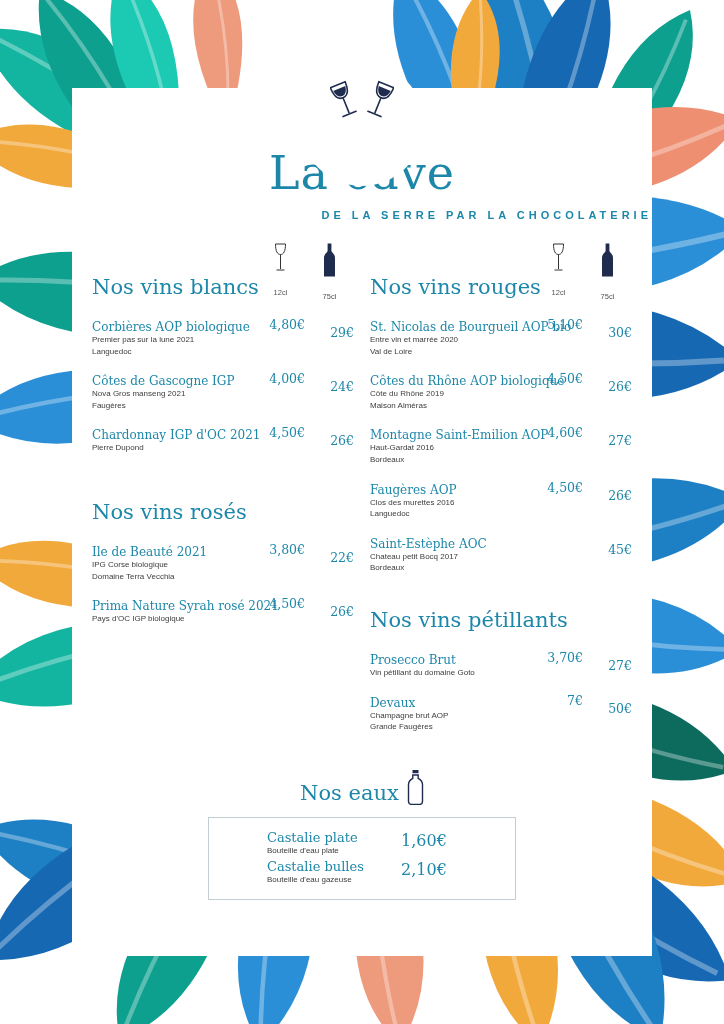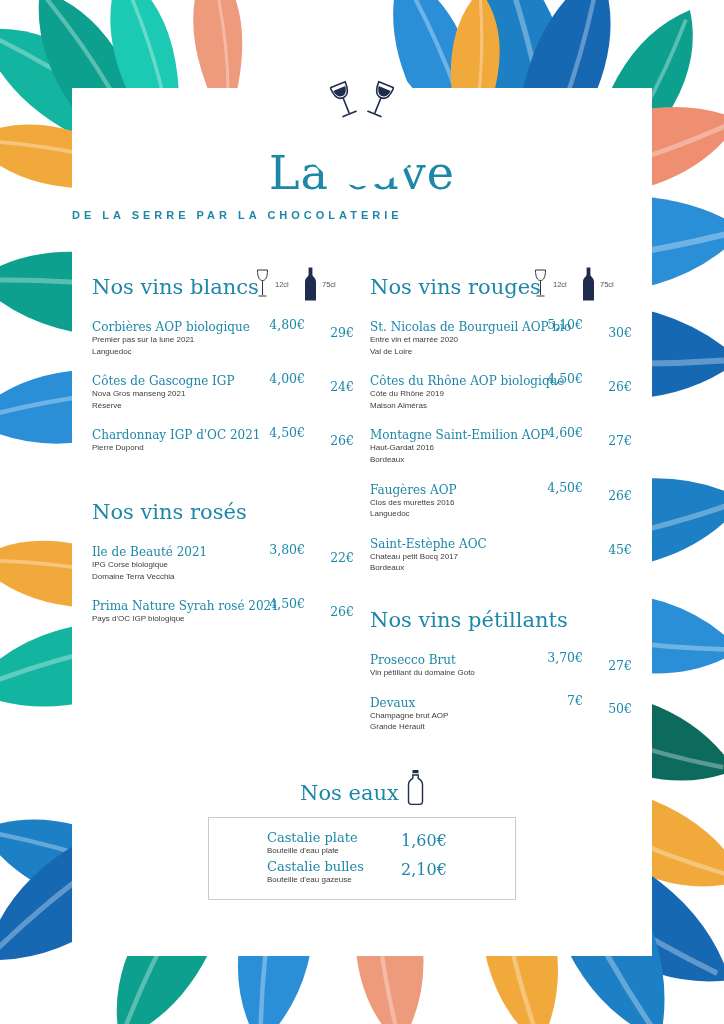--- a/index.html
+++ b/index.html
@@ -4,26 +4,26 @@
 <style>
   :root{ --accent:#1d87a9; --navy:#1f2c4d; --ink:#3c3c3c; }
   *{margin:0;padding:0;box-sizing:border-box;}
   body{background:#e8e8e8;font-family:"Liberation Sans",sans-serif;}
   .page{position:relative;width:724px;height:1024px;overflow:hidden;background:#ffffff;}
   .bg{position:absolute;left:0;top:0;width:724px;height:1024px;}
   .card{position:absolute;left:72px;top:88px;width:580px;height:868px;background:#ffffff;}
   .bump{position:absolute;left:50%;top:-26px;transform:translateX(-50%);width:124px;height:124px;border-radius:50%;background:#ffffff;}
   .clink{position:absolute;left:50%;top:-12px;transform:translateX(-50%);}
   .title{margin-top:58px;text-align:center;font-family:"DejaVu Serif",serif;font-weight:400;font-size:46px;letter-spacing:1px;color:var(--accent);}
-  .subtitle{margin-top:9px;text-align:left;font-weight:bold;font-size:11px;letter-spacing:4px;color:var(--accent);}
+  .subtitle{margin-top:9px;text-align:right;font-weight:bold;font-size:11px;letter-spacing:4px;color:var(--accent);}
   .menu{display:grid;grid-template-columns:262px 262px;column-gap:16px;padding:0 20px;margin-top:34px;}
   .sec-head{position:relative;height:46px;margin-bottom:16px;}
   .sec-title{position:absolute;left:0;bottom:2px;font-family:"DejaVu Serif",serif;font-weight:400;font-size:21px;color:var(--accent);white-space:nowrap;}
   .units{position:absolute;right:0;bottom:0;display:flex;}
-  .unit{width:49px;display:flex;flex-direction:row;align-items:center;gap:6px;}
+  .unit{width:49px;display:flex;flex-direction:column;align-items:center;gap:15px;}
   .unit-label{font-size:7.5px;color:#555;}
   .wine-item{margin-bottom:14px;}
   .item-row{position:relative;height:17px;}
   .wname{font-family:"DejaVu Serif",serif;font-size:12px;color:var(--accent);white-space:nowrap;}
   .price1{position:absolute;right:49px;top:0;width:62px;text-align:right;font-family:"DejaVu Serif",serif;font-size:12.5px;color:var(--accent);}
   .price2{position:absolute;right:0;top:8px;width:42px;text-align:right;font-family:"DejaVu Serif",serif;font-size:12.5px;color:var(--accent);}
   .desc{font-size:8px;line-height:1.45;color:var(--ink);}
   .head-rose{margin-top:26px;}
   .head-sparkle{margin-top:0;}
   .eaux{margin-top:22px;text-align:center;}
@@ -142,21 +142,21 @@
               <div class="desc">Languedoc</div>
             </div>
 
             <div class="wine-item">
               <div class="item-row">
                 <span class="wname">Côtes de Gascogne IGP</span>
                 <span class="price1">4,00€</span>
                 <span class="price2">24€</span>
               </div>
               <div class="desc">Nova Gros manseng 2021</div>
-              <div class="desc">Réserve</div>
+              <div class="desc">Faugères</div>
             </div>
 
             <div class="wine-item">
               <div class="item-row">
                 <span class="wname">Chardonnay IGP d'OC 2021</span>
                 <span class="price1">4,50€</span>
                 <span class="price2">26€</span>
               </div>
               <div class="desc">Pierre Dupond</div>
 
@@ -279,21 +279,21 @@
               <div class="desc">Vin pétillant du domaine Goto</div>
             </div>
 
             <div class="wine-item">
               <div class="item-row">
                 <span class="wname">Devaux</span>
                 <span class="price1">7€</span>
                 <span class="price2">50€</span>
               </div>
               <div class="desc">Champagne brut AOP</div>
-              <div class="desc">Grande Hérault</div>
+              <div class="desc">Grande Faugères</div>
             </div>
           </div>
       </div>
     </div>
 
     <div class="eaux">
       <div class="eaux-head">
         <span class="eaux-title">Nos eaux</span>
         <svg width="17" height="36" viewBox="0 0 17 36">
           <g stroke="#1f2c4d" fill="none" stroke-width="1.4">

